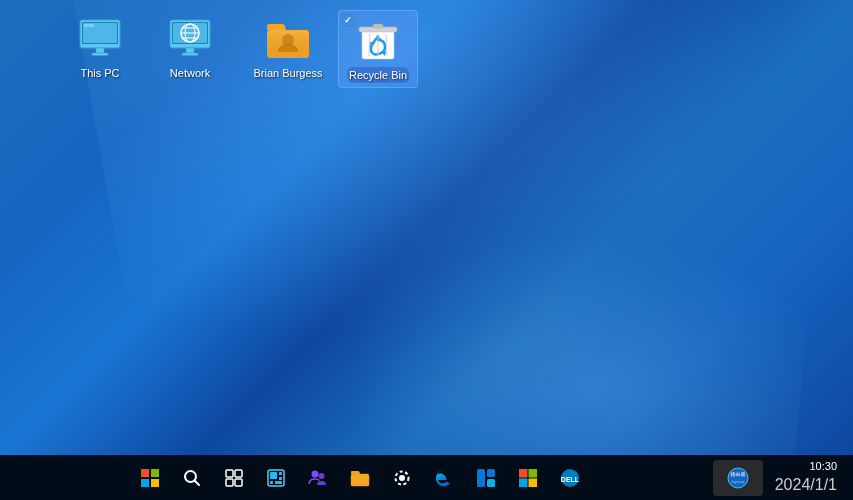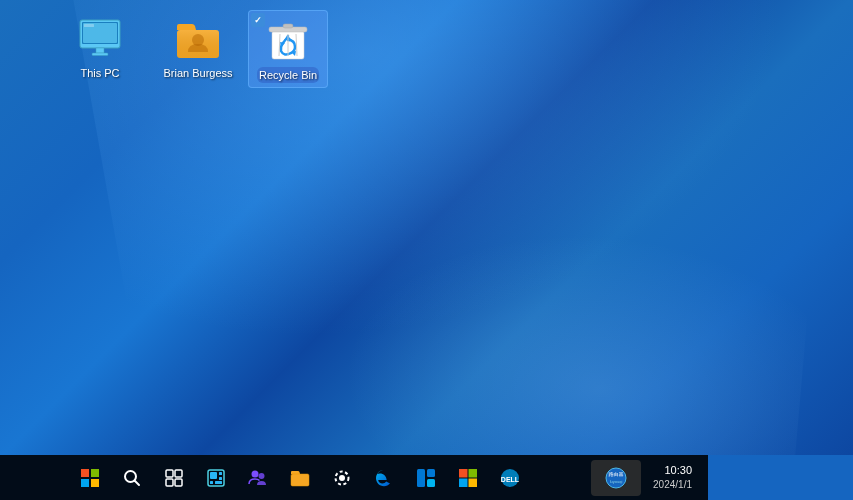--- a/index.html
+++ b/index.html
@@ -129,21 +129,21 @@
     .control-panel-icon svg { width: 48px; height: 48px; }
 
     
     .folder-icon svg { width: 48px; height: 48px; }
 
     
     .recycle-bin-icon svg { width: 48px; height: 48px; }
 
     
     .taskbar {
-      width: 708px;
+      width: 853px;
       height: 45px;
       background: rgba(0,0,0,0.88);
       position: absolute;
       bottom: 0;
       display: flex;
       align-items: center;
       justify-content: space-between;
       padding: 0 8px;
     }
 
@@ -223,20 +223,40 @@
 
             <rect x="20" y="34" width="8" height="5" fill="#5bc8f5" stroke="#3a9fc0" stroke-width="0.5"></rect>
             <rect x="16" y="39" width="16" height="2.5" rx="1" fill="#5bc8f5" stroke="#3a9fc0" stroke-width="0.5"></rect>
 
             <rect x="8" y="10" width="10" height="3" rx="0.5" fill="rgba(255,255,255,0.3)"></rect>
           </svg>
         </div>
         <span class="icon-label">This PC</span>
       </div>
 
+      <div class="desktop-icon">
+        <div class="icon-img network-icon">
+          <svg viewBox="0 0 48 48" xmlns="http://www.w3.org/2000/svg">
+
+            <rect x="4" y="6" width="40" height="28" rx="2" fill="#5bc8f5" stroke="#3a9fc0" stroke-width="1"></rect>
+            <rect x="6" y="8" width="36" height="22" rx="1" fill="#1a7fbf"></rect>
+            <rect x="7" y="9" width="34" height="20" rx="1" fill="#4db8e8"></rect>
+
+            <circle cx="24" cy="19" r="9" fill="none" stroke="white" stroke-width="1.5"></circle>
+            <ellipse cx="24" cy="19" rx="5" ry="9" fill="none" stroke="white" stroke-width="1"></ellipse>
+            <line x1="15" y1="19" x2="33" y2="19" stroke="white" stroke-width="1"></line>
+            <line x1="16" y1="14" x2="32" y2="14" stroke="white" stroke-width="1"></line>
+            <line x1="16" y1="24" x2="32" y2="24" stroke="white" stroke-width="1"></line>
+
+            <rect x="20" y="34" width="8" height="5" fill="#5bc8f5" stroke="#3a9fc0" stroke-width="0.5"></rect>
+            <rect x="16" y="39" width="16" height="2.5" rx="1" fill="#5bc8f5" stroke="#3a9fc0" stroke-width="0.5"></rect>
+          </svg>
+        </div>
+        <span class="icon-label">Network</span>
+      </div>
 
     </div>
 
     <div class="icon-row">
 
       <div class="desktop-icon">
         <div class="icon-img folder-icon">
           <svg viewBox="0 0 48 48" xmlns="http://www.w3.org/2000/svg">
 
             <rect x="3" y="16" width="42" height="28" rx="3" fill="#f5a623"></rect>
@@ -398,16 +418,16 @@
     <div class="tray-icon" style="width:50px; height:36px; border-radius:4px; flex-direction:column; gap:0;">
       <svg width="22" height="22" viewBox="0 0 22 22" xmlns="http://www.w3.org/2000/svg">
         <circle cx="11" cy="11" r="10" fill="#1565c0" stroke="#4db8e8" stroke-width="1"></circle>
         <text x="11" y="9" text-anchor="middle" fill="white" font-size="5" font-family="Arial">路由器</text>
         <text x="11" y="16" text-anchor="middle" fill="#7ec8e3" font-size="4" font-family="Arial">luyouqi</text>
       </svg>
     </div>
 
     <div class="time-display">
       <div style="color:white; font-size:11px;">10:30</div>
-      <div style="color:#ccc; font-size:10px;">2024/1/1</div>
+      <div style="color:#ccc; font-size:16px;">2024/1/1</div>
     </div>
   </div>
 </div>
 
 </body></html>

